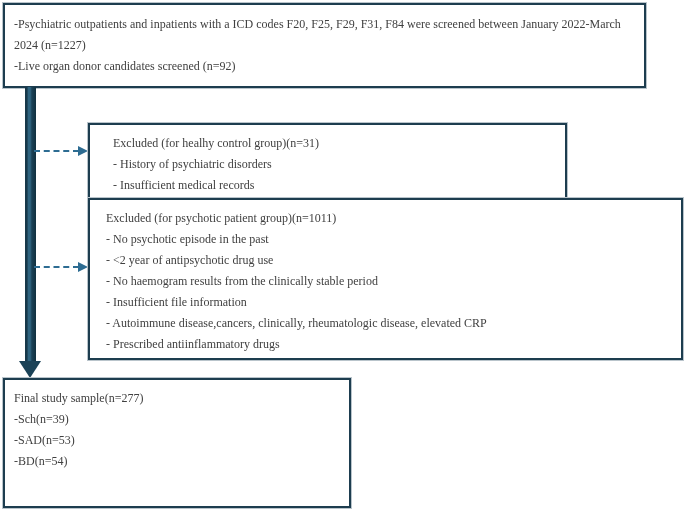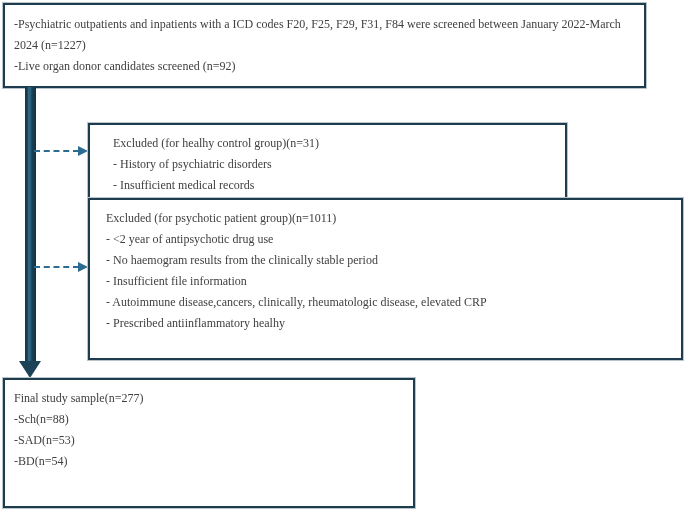--- a/index.html
+++ b/index.html
@@ -55,21 +55,21 @@
   #box-excluded-psy {
     left: 88px;
     top: 198px;
     width: 595px;
     height: 162px;
     padding: 8px 10px 0 16px;
   }
   #box-final {
     left: 3px;
     top: 378px;
-    width: 412px;
+    width: 348px;
     height: 130px;
     padding: 8px 10px 0 9px;
   }
 
   
   #spine {
     position: absolute;
     left: 25px;
     top: 87px;
     width: 11px;
@@ -151,27 +151,28 @@
     <div class="box-text">- Insufficient medical records</div>
   </div>
 
   <div class="dashed-arrow" id="arrow-to-psy">
     <div class="line"></div>
     <div class="head"></div>
   </div>
 
   <div class="box" id="box-excluded-psy">
     <div class="box-text">Excluded (for psychotic patient group)(n=1011)</div>
+    <div class="box-text">- No psychotic episode in the past</div>
     <div class="box-text">- &lt;2 year of antipsychotic drug use</div>
     <div class="box-text">- No haemogram results from the clinically stable period</div>
     <div class="box-text">- Insufficient file information</div>
     <div class="box-text">- Autoimmune disease,cancers, clinically, rheumatologic disease, elevated CRP</div>
-    <div class="box-text">- Prescribed antiinflammatory healhy</div>
+    <div class="box-text">- Prescribed antiinflammatory drugs</div>
   </div>
 
   <div class="box" id="box-final">
     <div class="box-text">Final study sample(n=277)</div>
-    <div class="box-text">-Sch(n=88)</div>
+    <div class="box-text">-Sch(n=39)</div>
     <div class="box-text">-SAD(n=53)</div>
     <div class="box-text">-BD(n=54)</div>
   </div>
 
 </div>
 
 </body></html>

